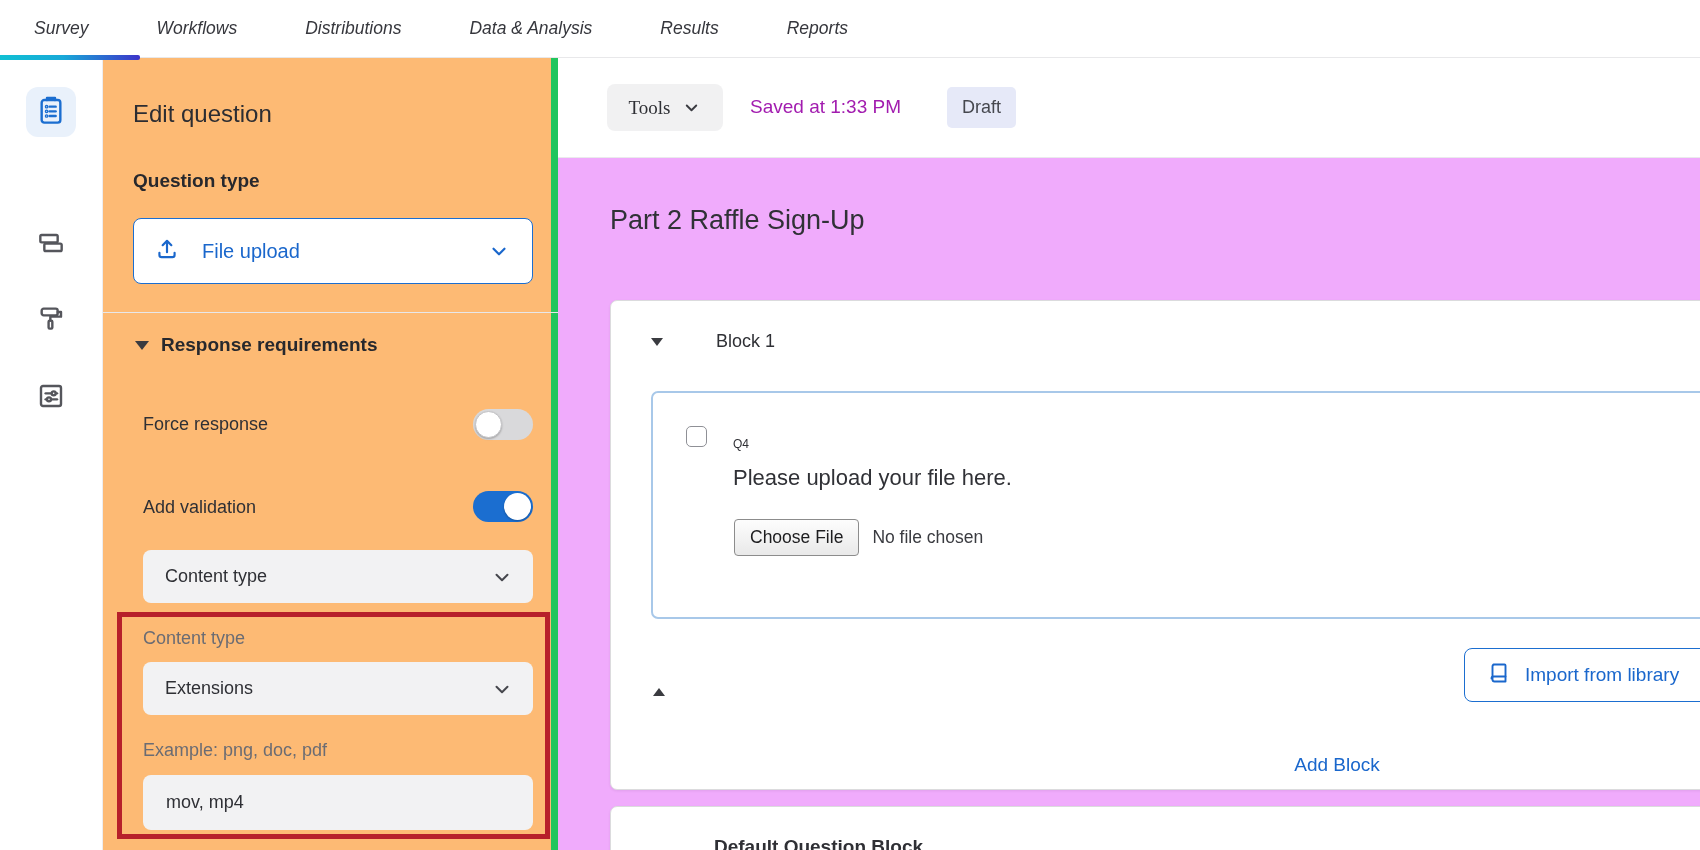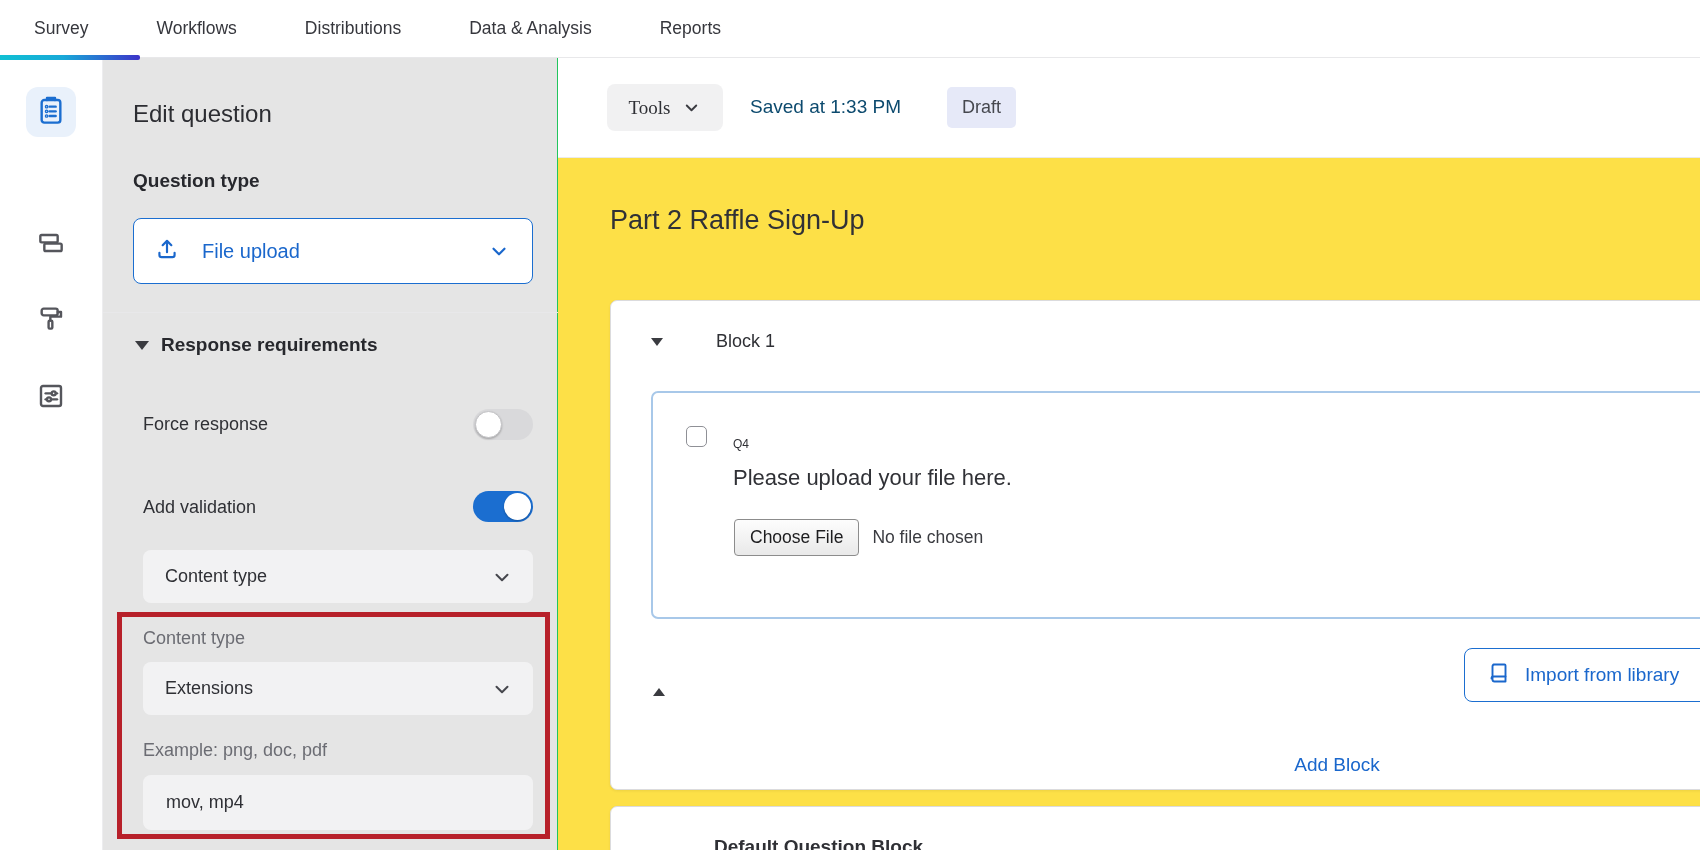--- a/index.html
+++ b/index.html
@@ -4,21 +4,21 @@
 <style>
   * { margin:0; padding:0; box-sizing:border-box; }
   html,body { background:#ffffff; }
   #app {
     position:relative; width:1700px; height:850px; overflow:hidden;
     font-family:"Liberation Sans", sans-serif; color:#2f3035; background:#ffffff;
   }
   
   .topnav {
     position:absolute; left:0; top:0; width:1700px; height:58px;
-    background:#fff; border-bottom:1px solid #e8e8ea; display:flex; align-items:center; z-index:5;
+    background:#fff; border-bottom:1px solid #e8e8ea; display:flex; align-items:center; z-index:5;font-style:italic;
   }
   .topnav .tab {
     padding:0 34px; height:58px; display:flex; align-items:center;
     font-size:17.5px; font-weight:500; color:#36373d; cursor:pointer; white-space:nowrap;
   }
   .tab-underline {
     position:absolute; left:0; top:55px; width:140px; height:5px; border-radius:0 2px 2px 0;
     background:linear-gradient(90deg,#10c0d3 0%, #18a9d8 45%, #3d33c9 100%); z-index:6;
   }
   
@@ -29,21 +29,21 @@
   .rail-btn {
     position:absolute; left:26px; width:50px; height:50px; border-radius:12px;
     display:flex; align-items:center; justify-content:center; cursor:pointer;
   }
   .rail-btn.active { background:#e9f1fb; }
   .rail-btn svg { stroke:#55565c; }
   .rail-btn.active svg { stroke:#1b6ed0; }
   
   .panel {
     position:absolute; left:103px; top:58px; width:455px; height:792px;
-    background:#e5e5e5; border-right:1px solid #22c55e;
+    background:#fdba74; border-right:7px solid #22c55e;
   }
   .panel-title { position:absolute; left:30px; top:42px; font-size:24px; font-weight:500; color:#2c2d32; }
   .section-label { position:absolute; left:30px; font-size:19px; font-weight:700; color:#27282d; }
   .qtype-btn {
     position:absolute; left:30px; top:160px; width:400px; height:66px;
     border:1.5px solid #1b6ed0; border-radius:8px; background:#fff;
     display:flex; align-items:center; cursor:pointer;
   }
   .qtype-btn .lbl { margin-left:22px; font-size:20px; font-weight:500; color:#1a67cc; }
   .qtype-btn .chev { position:absolute; right:22px; }
@@ -83,27 +83,27 @@
   
   .toolbar {
     position:absolute; left:558px; top:58px; width:1142px; height:100px;
     background:#fff; border-bottom:1px solid #eaeaec;
   }
   .tools-btn {
     position:absolute; left:49px; top:26px; width:116px; height:47px; background:#f1f1f2;
     border-radius:8px; display:flex; align-items:center; justify-content:center; gap:12px;
     font-size:19px; color:#2f3035; cursor:pointer;font-family:Liberation Serif, serif;
   }
-  .saved-txt { position:absolute; left:192px; top:38px; font-size:19px; color:#0c4a6e; }
+  .saved-txt { position:absolute; left:192px; top:38px; font-size:19px; color:#a21caf; }
   .draft-badge {
     position:absolute; left:389px; top:29px; height:41px; padding:0 15px; background:#e6e9f8;
     border-radius:5px; display:flex; align-items:center; font-size:18px; color:#46484f;
   }
   .content {
-    position:absolute; left:558px; top:158px; width:1142px; height:692px; background:#fde047;
+    position:absolute; left:558px; top:158px; width:1142px; height:692px; background:#f0abfc;
   }
   .survey-title { position:absolute; left:52px; top:47px; font-size:27px; font-weight:500; color:#303136; }
   .block-card {
     position:absolute; left:52px; top:142px; width:1456px; height:490px;
     background:#fff; border:1px solid #dbdbdd; border-radius:7px;
     box-shadow:0 1px 3px rgba(0,0,0,.07);
   }
   .block-head { position:absolute; left:40px; top:30px; display:flex; align-items:center; cursor:pointer; }
   .block-head .tri-down { border-left-width:6px; border-right-width:6px; border-top-width:8px; }
   .block-head .name { margin-left:53px; font-size:18px; font-weight:500; color:#2f3035; }
@@ -142,20 +142,21 @@
 </head>
 <body>
 
 <div id="app">
 
   <div class="topnav">
     <div class="tab">Survey</div>
     <div class="tab">Workflows</div>
     <div class="tab">Distributions</div>
     <div class="tab">Data &amp; Analysis</div>
+    <div class="tab">Results</div>
     <div class="tab">Reports</div>
   </div>
   <div class="tab-underline"></div>
 
   <div class="rail">
     <div class="rail-btn active" style="top:29px">
       <span>
         <svg width="32" height="32" viewBox="0 0 24 24" fill="none" stroke-width="1.8" stroke-linecap="round" stroke-linejoin="round">
           <rect x="5" y="4.5" width="14" height="17" rx="2"></rect>
           <path d="M9 4.5v-1.5h6v1.5"></path>

